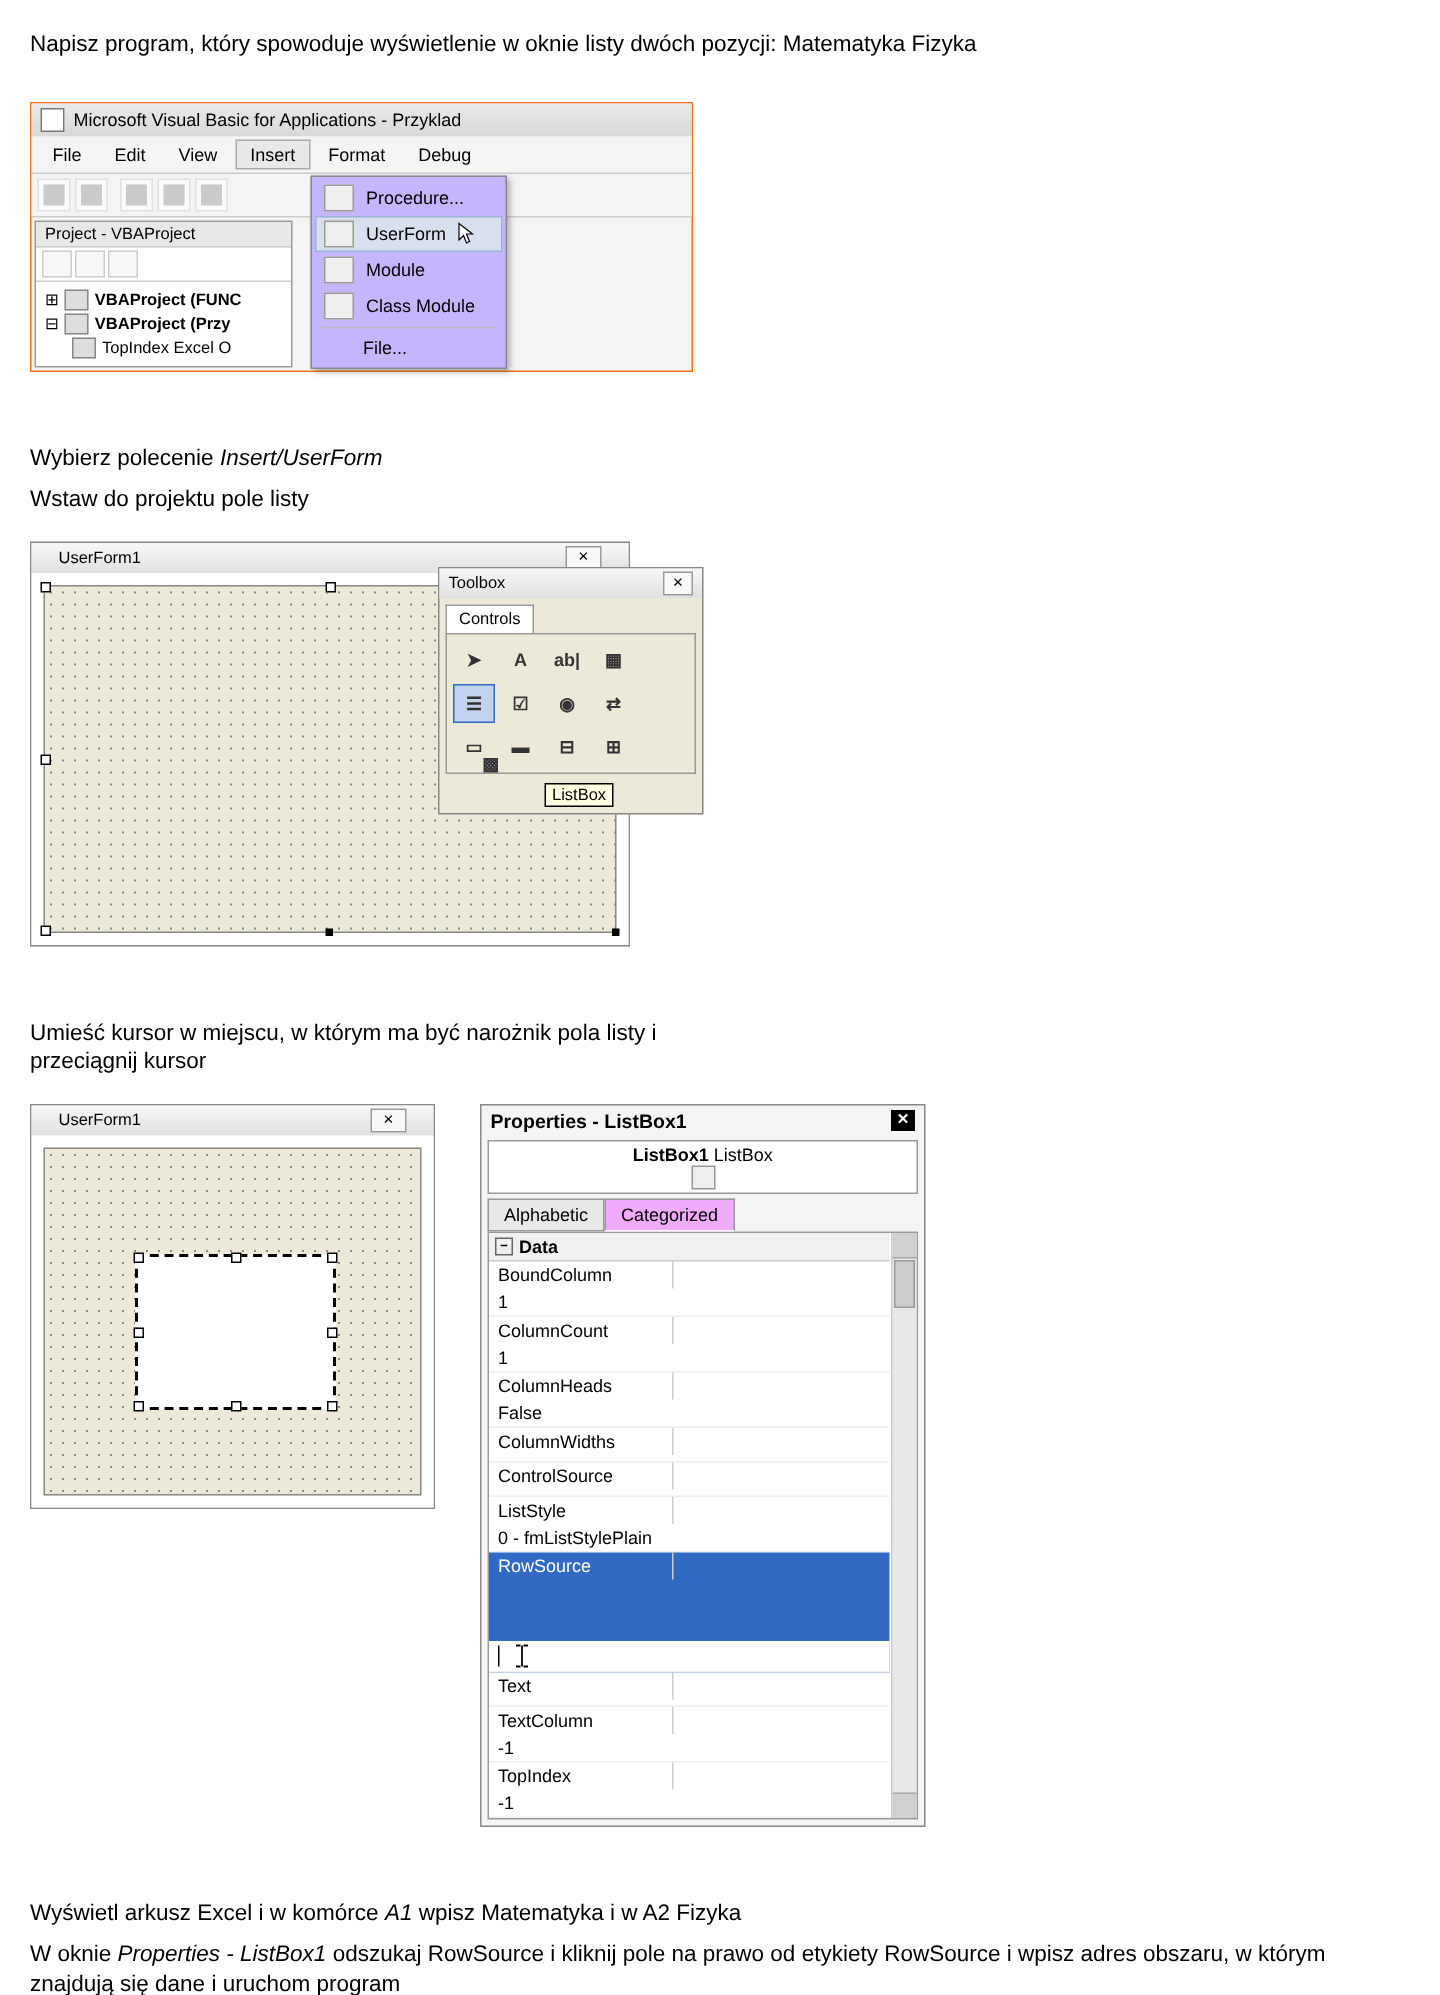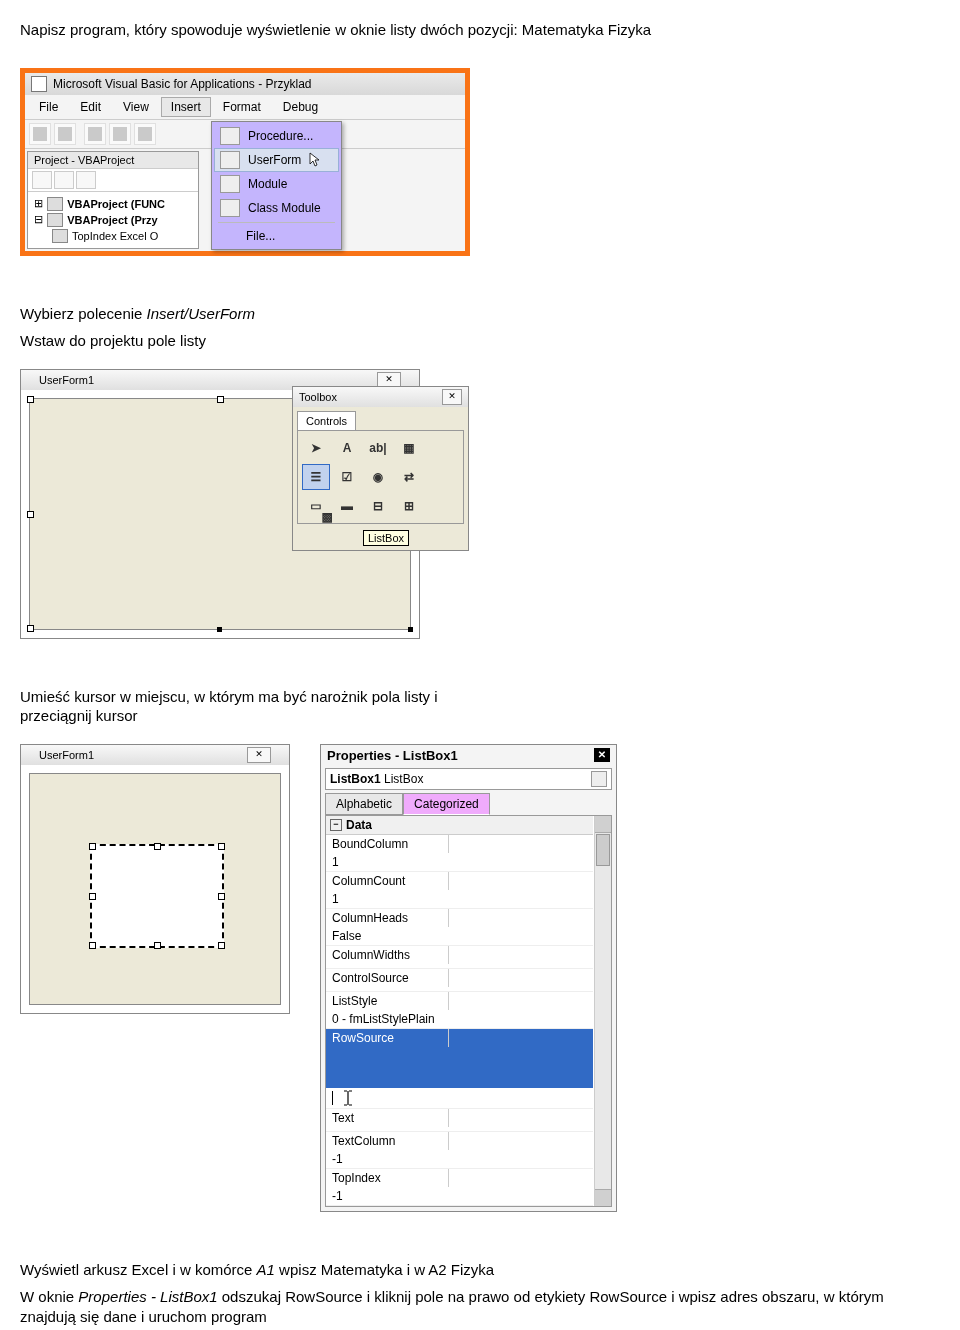--- a/index.html
+++ b/index.html
@@ -1,21 +1,21 @@
 <!DOCTYPE html>
 <html><head>
 <meta charset="utf-8">
 <style>
 body { font-family: Arial, sans-serif; font-size: 15px; margin: 0; padding: 20px; background: #fff; width: 920px; }
 .instruction { color: #000000; font-size: 15px; margin-bottom: 6px; line-height: 1.3; }
 .body-text { color: #000; font-size: 15px; margin: 8px 0; line-height: 1.3; }
 .italic { font-style: italic; }
 
 
-.window { border: 5px solid #f97316; background: #f4f4f4; display: inline-block; }
+.window { border: 1px solid #f97316; background: #f4f4f4; display: inline-block; }
 .titlebar { background: linear-gradient(#eaeaea,#d8d8d8); padding: 3px 6px; display: flex; align-items: center; gap: 6px; font-size: 12px; }
 .titlebar .icon { width: 14px; height: 14px; border: 1px solid #777; background: #fff; display: inline-block; }
 .menubar { background: #f4f4f4; padding: 2px 4px; display: flex; gap: 2px; font-size: 12px; border-bottom: 1px solid #ccc; }
 .menu-item { padding: 2px 9px; border: 1px solid transparent; }
 .menu-item.open { background: #e8e8e8; border: 1px solid #aaa; }
 .toolbar { background: #f4f4f4; padding: 3px 4px; display: flex; gap: 3px; border-bottom: 1px solid #ccc; }
 .tool-btn { width: 20px; height: 20px; border: 1px solid #e0e0e0; background: #fafafa; display: inline-block; position: relative; }
 .tool-btn::after { content:''; position:absolute; inset:3px; background:#999; opacity:0.5; }
 .split { display: flex; }
 .project-panel { width: 170px; border: 1px solid #999; margin: 2px; background: #fff; }
@@ -52,21 +52,21 @@
 .tbx-tab { padding:3px 8px; font-size:11px; background:#fff; border:1px solid #999; border-bottom:none; display:inline-block; margin:4px 0 0 4px; }
 .tbx-grid { border:1px solid #999; margin:0 4px 4px 4px; background:#ece9d8; padding:4px; display:grid; grid-template-columns:repeat(5,28px); gap:3px; }
 .tbx-btn { width:26px; height:24px; border:1px solid transparent; display:flex; align-items:center; justify-content:center; font-size:12px; font-weight:bold; color:#333; }
 .tbx-btn.sel { border:1px solid #316ac5; background:#c1d2ee; }
 .tbx-tooltip { background:#ffffe1; border:1px solid #000; padding:1px 4px; font-size:11px; position:relative; display:inline-block; margin-left:70px; margin-top:-2px; }
 
 
 .propwin { border:1px solid #888; background:#f4f4f4; width:295px; display:inline-block; vertical-align:top; }
 .prop-title { padding:3px 6px; font-size:13px; display:flex; justify-content:space-between; align-items:center; font-weight:bold; }
 .prop-close { width:16px; height:14px; background:#000; color:#fff; font-size:10px; text-align:center; line-height:13px; }
-.prop-combo { margin:2px 4px; border:1px solid #999; background:#fff; padding:2px 4px; font-size:12px; display:flex; justify-content:space-between; align-items:center; }
+.prop-combo { margin:2px 4px; border:1px solid #999; background:#fff; padding:2px 4px; font-size:12px; display:flex; justify-content:space-between; align-items:center;flex-direction:column; }
 .prop-combo .dd { width:14px; height:14px; border:1px solid #999; background:#eee; }
 .prop-tabs { display:flex; margin:3px 4px 0 4px; }
 .prop-tab { padding:3px 10px; font-size:12px; border:1px solid #999; background:#e8e8e8; }
 .prop-tab.sel { background:#f0abfc; border:1px solid #999; border-bottom:1px solid #fff; }
 .prop-grid { margin:0 4px 4px 4px; background:#fff; border:1px solid #999; }
 .prop-cat { background:#f0f0f0; border-bottom:1px solid #ccc; padding:2px 4px; font-size:12px; font-weight:bold; display:flex; align-items:center; gap:4px; }
 .prop-cat .box { width:10px; height:10px; border:1px solid #666; text-align:center; line-height:9px; font-size:9px; }
 .prop-row { display:flex; border-bottom:1px solid #eee; font-size:12px;flex-direction:column; }
 .prop-row.sel { background:#316ac5; color:#fff;gap:41px; }
 .prop-row.sel .prop-val { background:#fff; color:#000; }

